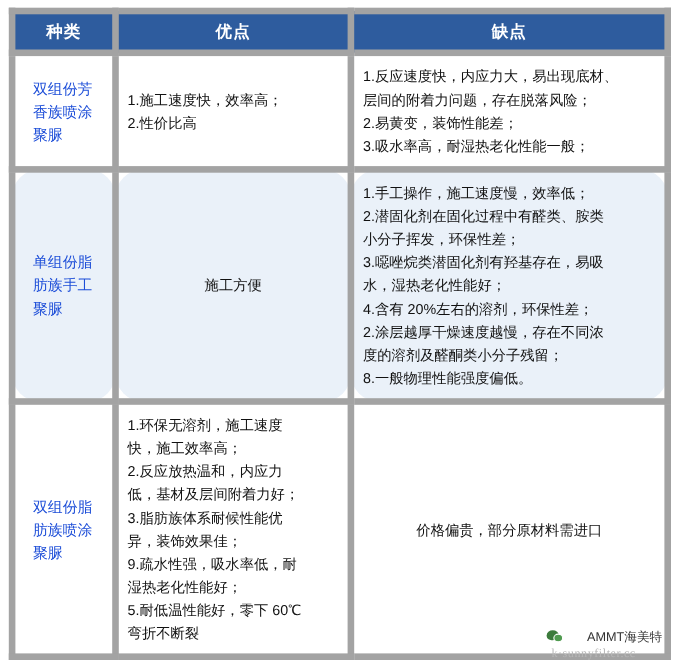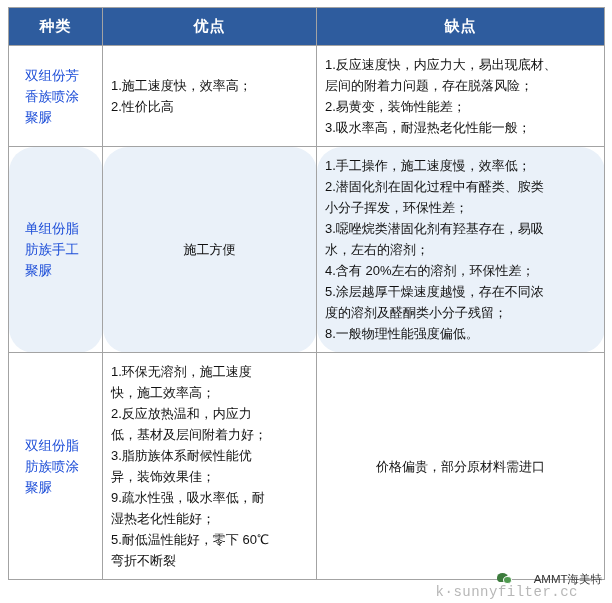--- a/index.html
+++ b/index.html
@@ -21,21 +21,21 @@
     box-sizing: border-box;
     padding: 7px 8px 0 8px;
   }
   table.compare {
     border-collapse: collapse;
     width: 596px;
     table-layout: fixed;
     border: 1px solid #2f5a9e;
   }
   table.compare th, table.compare td {
-    border: 1px solid #a3a3a3;
+    border: 6px solid #a3a3a3;
     vertical-align: middle;
     box-sizing: border-box;
   }
   table.compare thead th {
     background: #2e5c9e;
     color: #ffffff;
     font-size: 15px;
     font-weight: bold;
     text-align: center;
     height: 38px;
@@ -105,23 +105,23 @@
     box-sizing: border-box;
   }
   .wechat-name {
     font-size: 11.5px;
     color: #333333;
   }
   .watermark {
     position: absolute;
     right: 34px;
     bottom: 3px;
-    font-size: 14px;
+    font-size: 11px;
     color: #b7b7b7;
-    font-family: Liberation Mono, monospace;
+    font-family: Liberation Serif, serif;
     letter-spacing: 0.5px;
   }
 </style>
 </head>
 <body>
 
 <div class="page">
 
   <table class="compare">
     <colgroup>
@@ -166,23 +166,23 @@
           <div class="lines">
               <div>施工方便</div>
             </div>
         </td>
         <td class="cell">
           <div class="lines">
               <div>1.手工操作，施工速度慢，效率低；</div>
               <div>2.潜固化剂在固化过程中有醛类、胺类</div>
               <div>小分子挥发，环保性差；</div>
               <div>3.噁唑烷类潜固化剂有羟基存在，易吸</div>
-              <div>水，左右的溶剂；</div>
+              <div>水，湿热老化性能好；</div>
               <div>4.含有 20%左右的溶剂，环保性差；</div>
-              <div>5.涂层越厚干燥速度越慢，存在不同浓</div>
+              <div>2.涂层越厚干燥速度越慢，存在不同浓</div>
               <div>度的溶剂及醛酮类小分子残留；</div>
               <div>8.一般物理性能强度偏低。</div>
             </div>
         </td>
       </tr>
 
       <tr class="row-odd">
         <td class="kind">
           <div class="lines">双组份脂肪族喷涂聚脲</div>
         </td>

